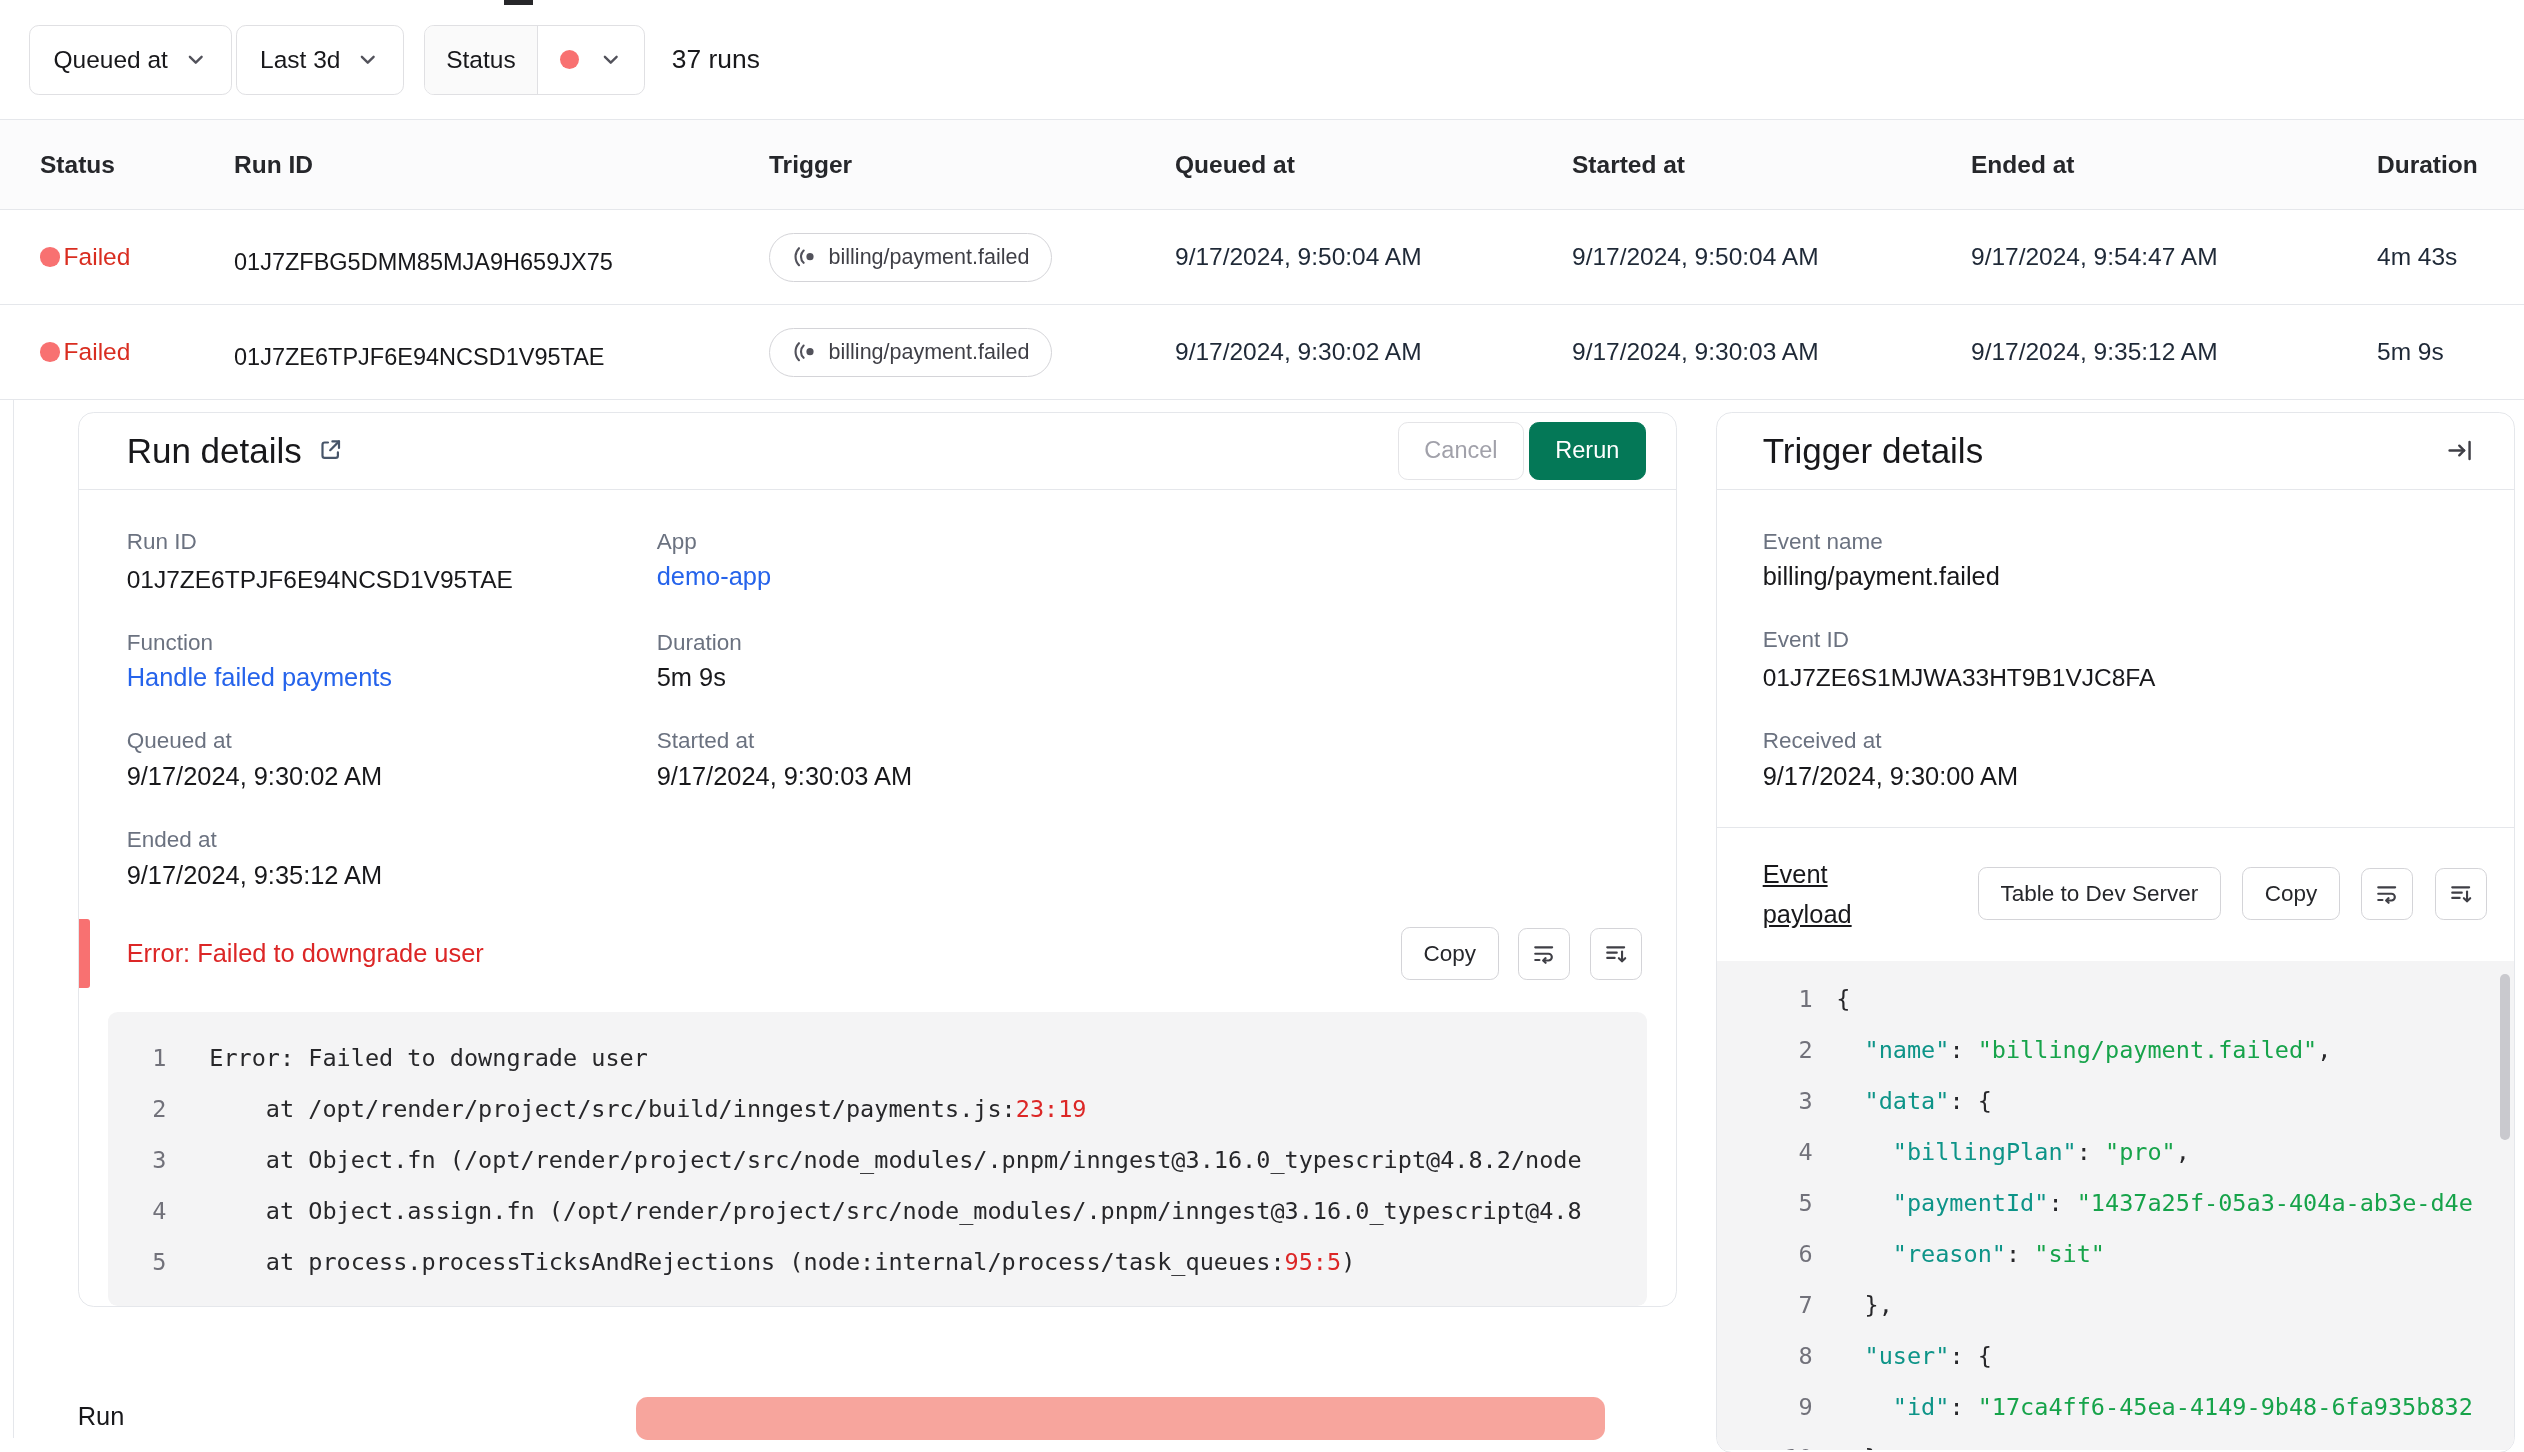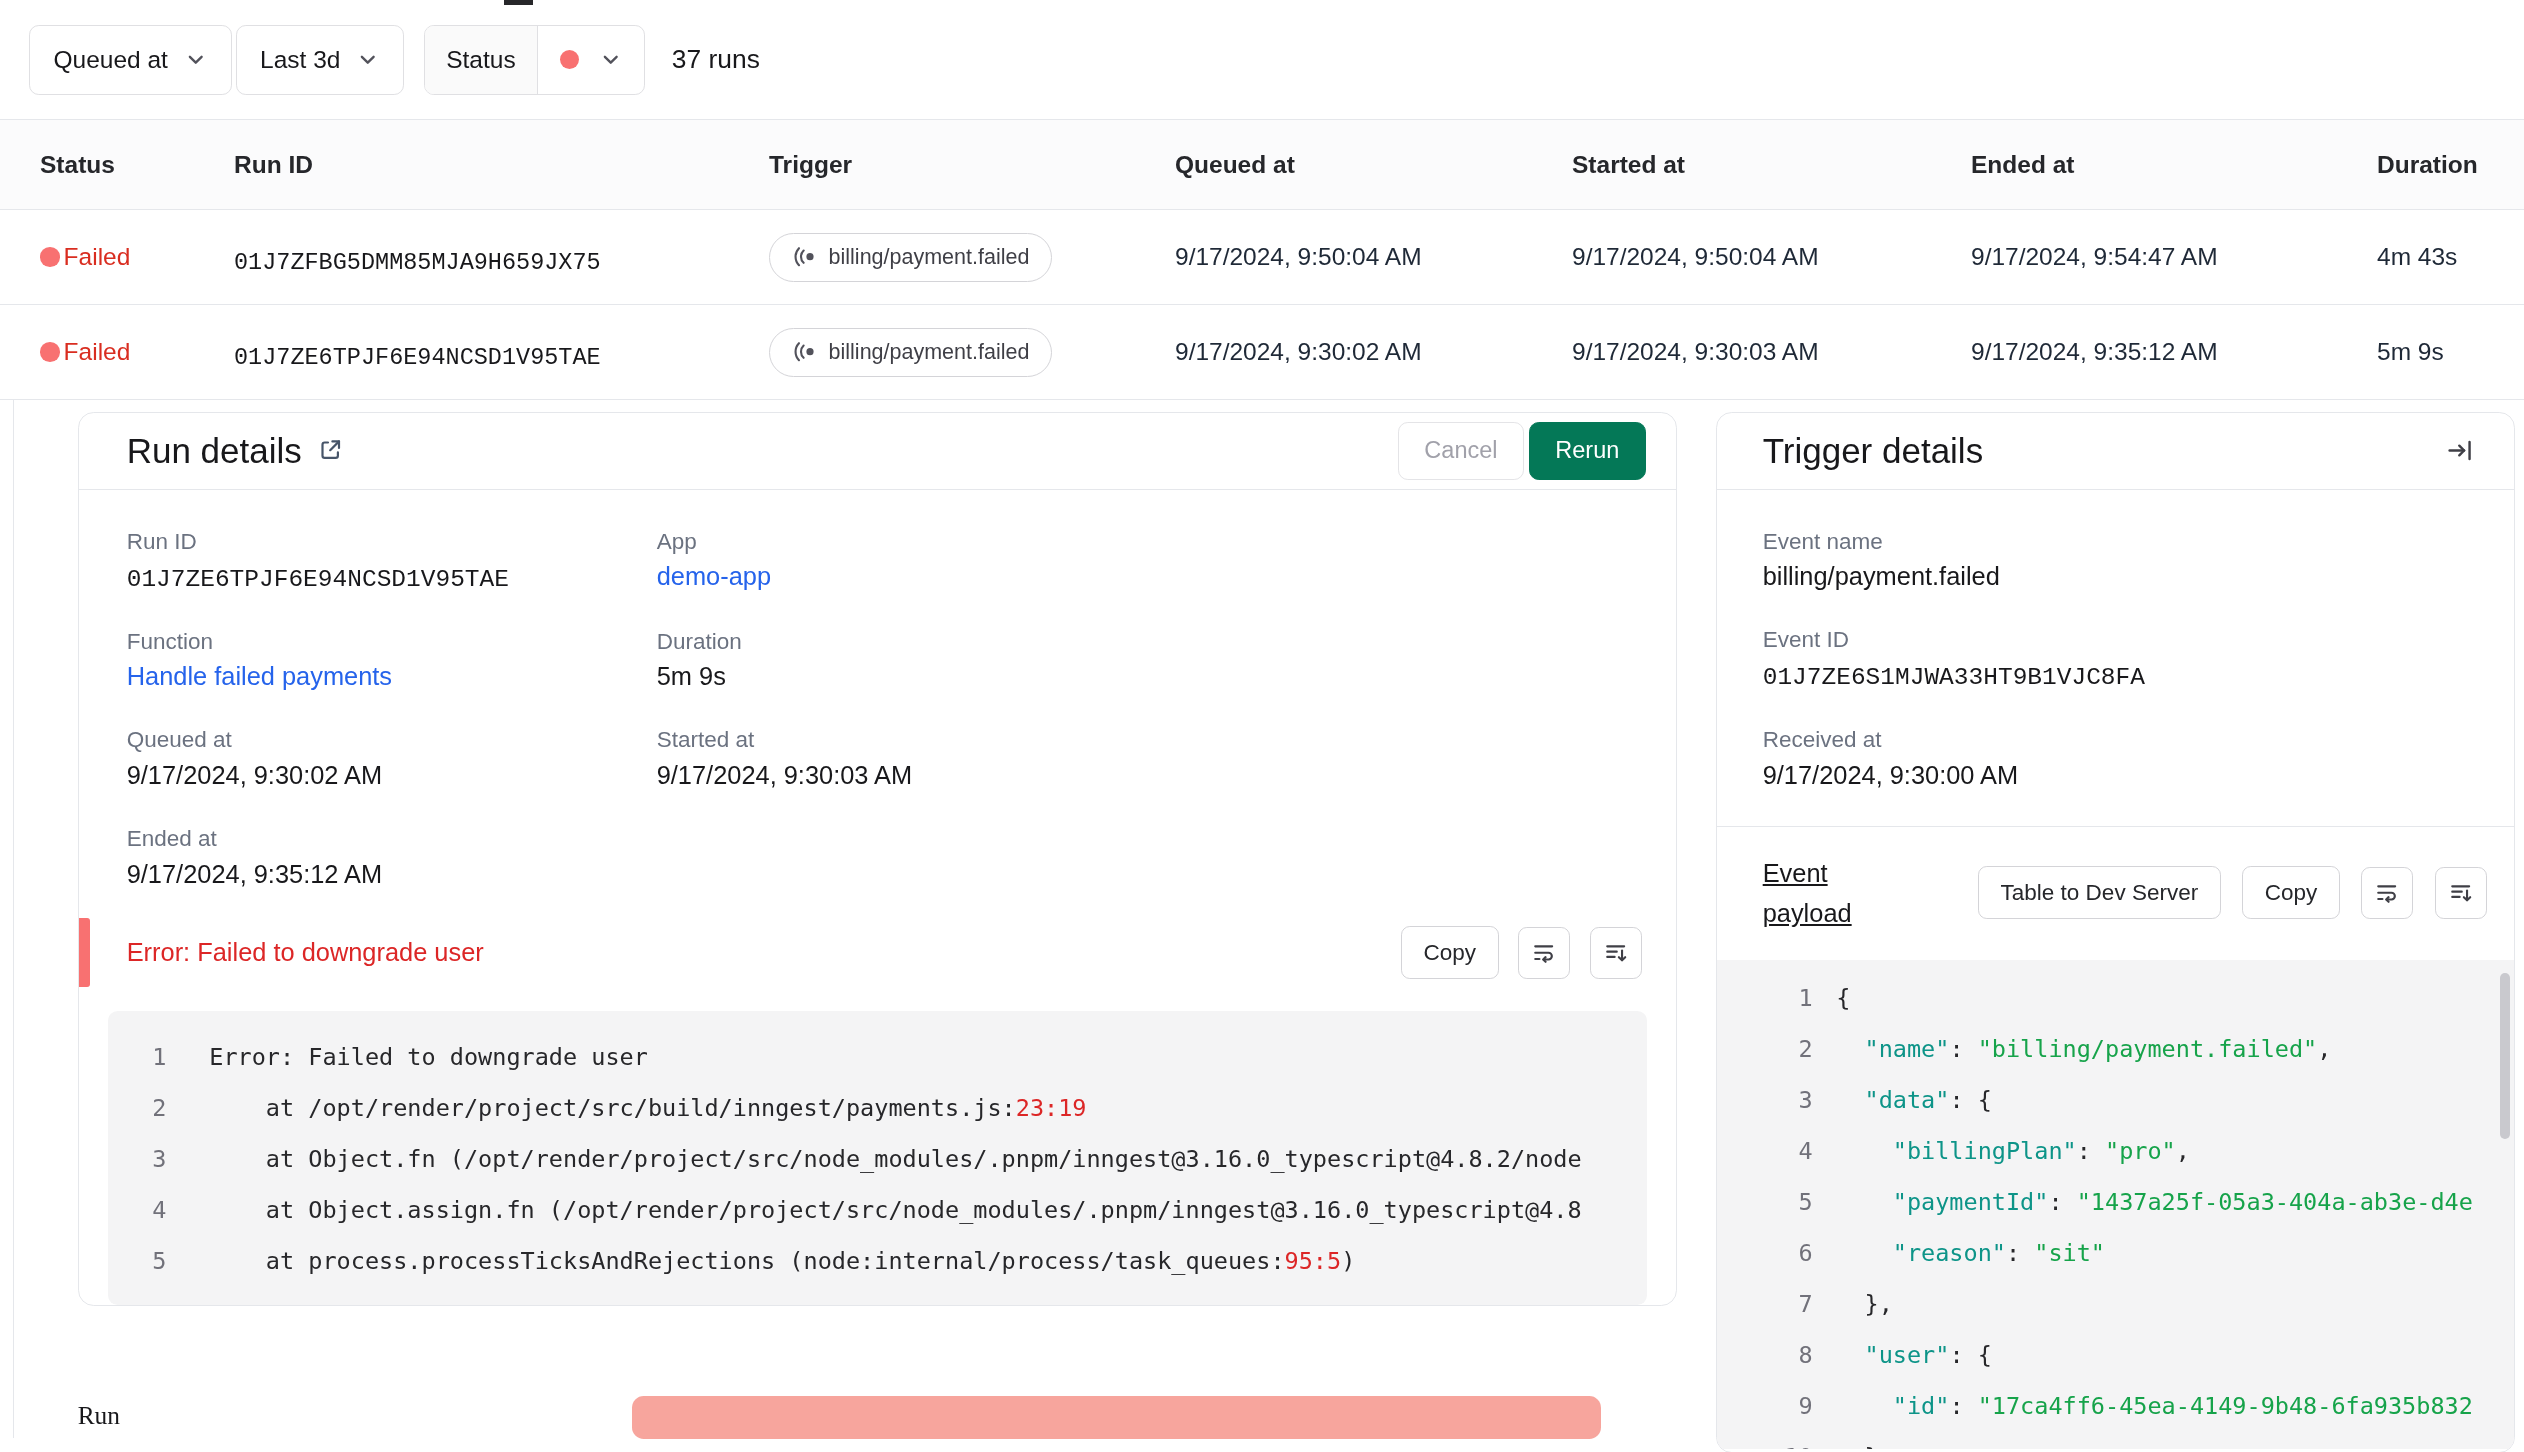--- a/index.html
+++ b/index.html
@@ -1,18 +1,18 @@
 <!DOCTYPE html>
 <html><head>
 <meta charset="utf-8">
 <style>
   * { box-sizing: border-box; margin: 0; padding: 0; }
   html,body { width:2525px; height:1452px; overflow:hidden; background:#fff;
     font-family:"Liberation Sans","DejaVu Sans",sans-serif; color:#18181b; }
-  .mono { font-family:Liberation Mono, monospace;margin-top:11px; }
+  .mono { font-family:Liberation Sans, sans-serif;margin-top:11px; }
   .page { position:relative; width:2525px; height:1452px; overflow:hidden; }
 
   .top-indicator { position:absolute; left:504px; top:0; width:29px; height:4.9px; background:#27272a; z-index:10; }
 
   
   .filterbar { height:120px; display:flex; align-items:center; padding:0 32px 0 29px; border-bottom:1px solid #e5e7eb; }
   .fbtn { display:inline-flex; align-items:center; gap:15.7px; height:70px; padding:0 23.5px;
           background:#fff; border:1px solid #e0e0e3; border-radius:9.8px; font-size:24.5px; color:#18181b; cursor:pointer; }
   .fbtn + .fbtn { margin-left:3.9px; }
   .status-ctrl { display:inline-flex; align-items:stretch; height:70px; margin-left:19.6px;
@@ -67,21 +67,21 @@
   .codeblock { background:#f4f4f5; overflow:hidden; }
   .stack-code { margin:23.5px 29px 0; height:294px; border-radius:9.8px; padding:21.5px 0 0 19.6px; }
   .code-line { display:flex; height:51px; line-height:51px; font-family:"DejaVu Sans Mono","Liberation Mono",monospace; font-size:23.5px; }
   .ln { width:39px; text-align:right; color:#71717a; flex:none; margin-right:43px; }
   .ct { white-space:pre; color:#27272a; }
   .tok-p { color:#27272a; }
   .tok-r { color:#dc2626; }
   .tok-k { color:#0d9488; }
   .tok-s { color:#16a34a; }
 
-  .timeline-row { display:flex; align-items:flex-start; margin-top:90px;font-family:Liberation Serif, serif; }
+  .timeline-row { display:flex; align-items:flex-start; margin-top:90px; }
   .timeline-label { font-size:25.4px; color:#18181b; padding-top:5.9px; }
   .timeline-bar { margin-left:512px; width:969px; height:43px; background:#f7a59d; border-radius:11.7px; }
 
   
   .trigger-panel { width:799px; flex:none; height:1041px; overflow:hidden; }
   .trigger-panel .panel-head { padding:0 27px 0 46px; }
   .tfields { padding:39px 46px 0; }
   .tfield { margin-bottom:36px; }
   .payload { border-top:1px solid #e5e7eb; margin-top:19.6px; }
   .payload-head { display:flex; align-items:center; padding:25.4px 27px 0 46px; }

